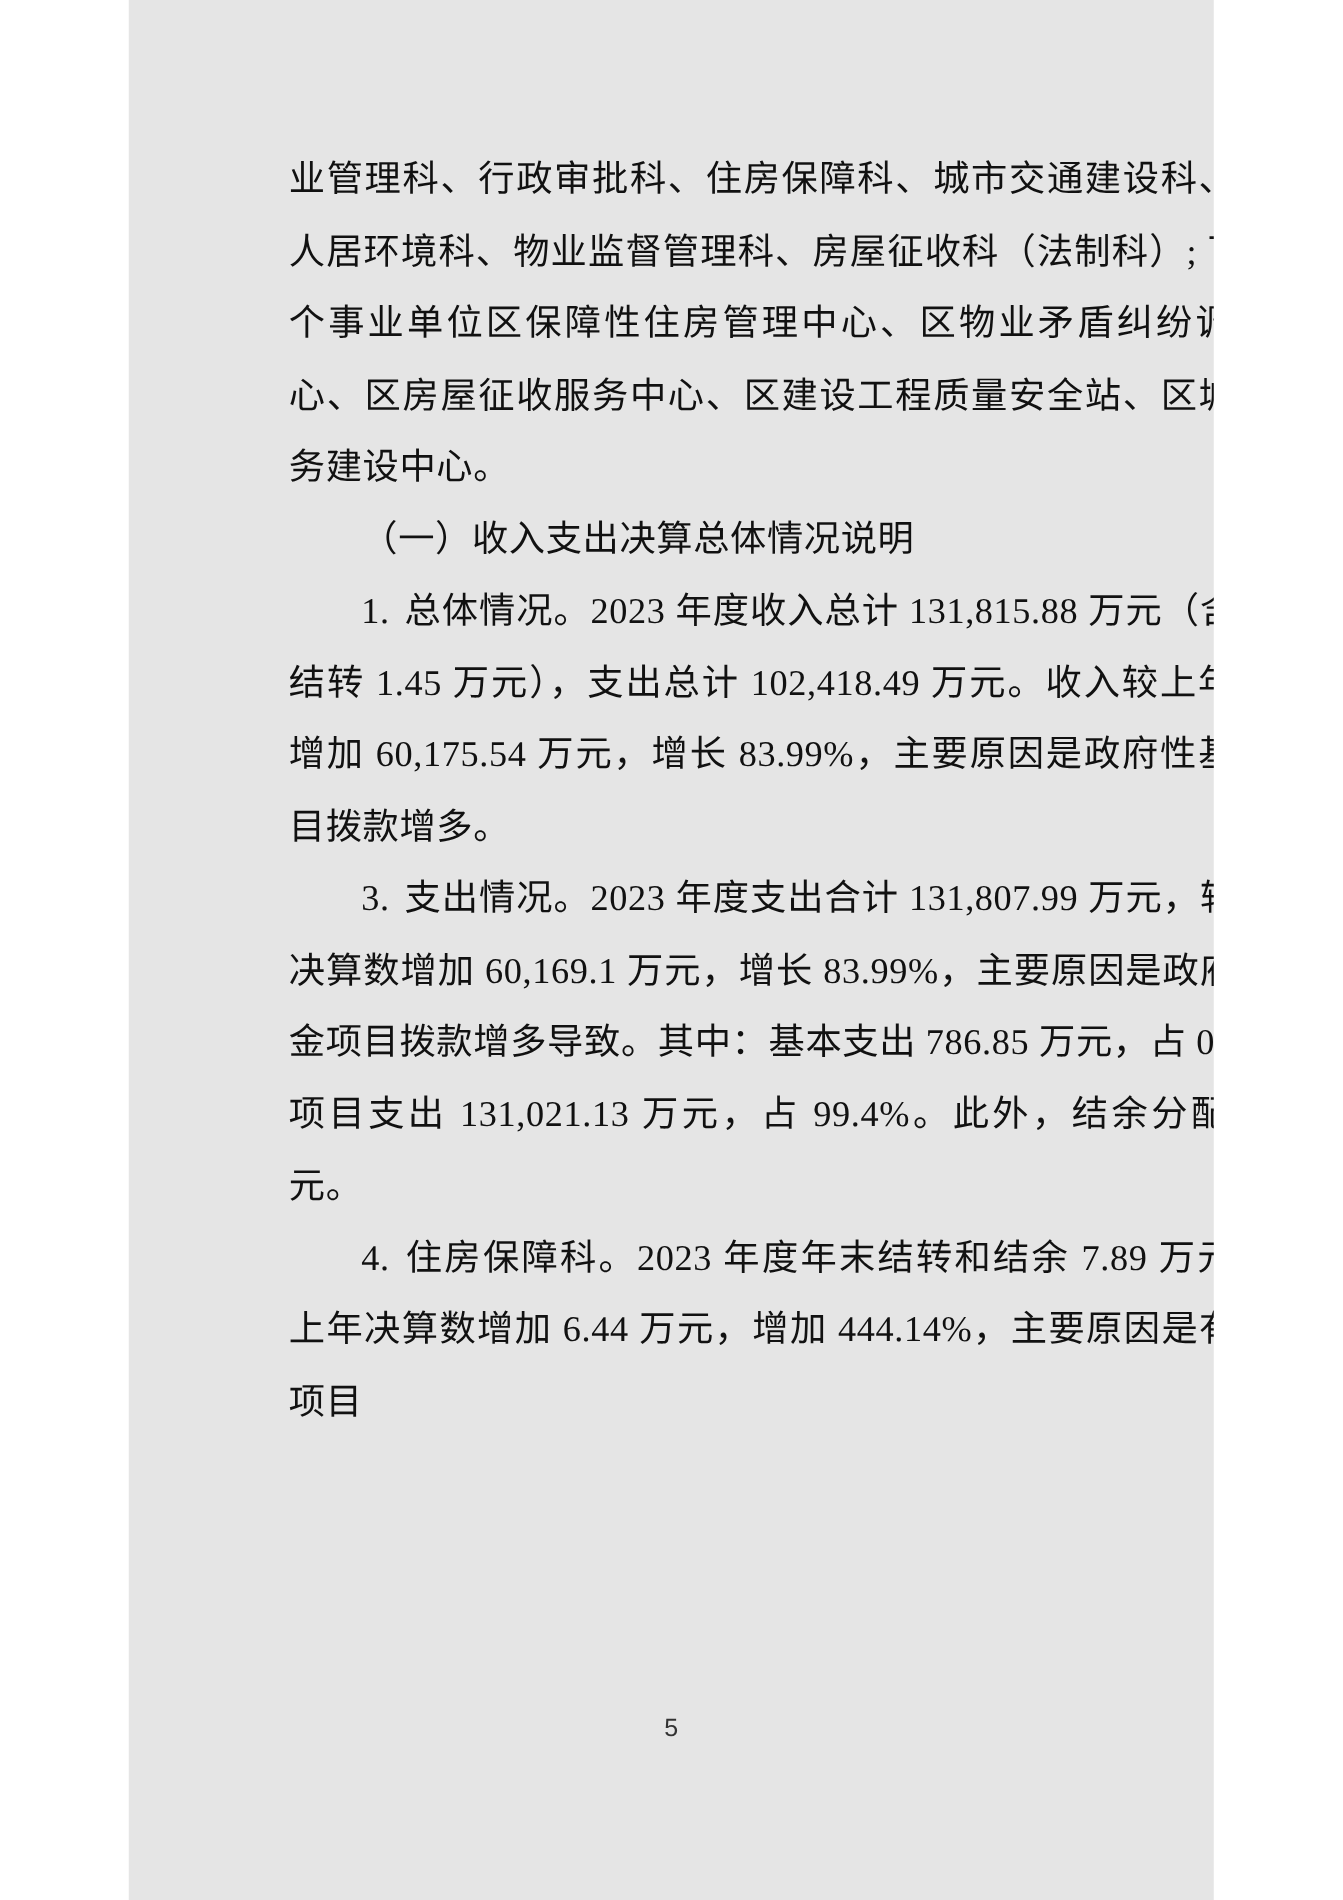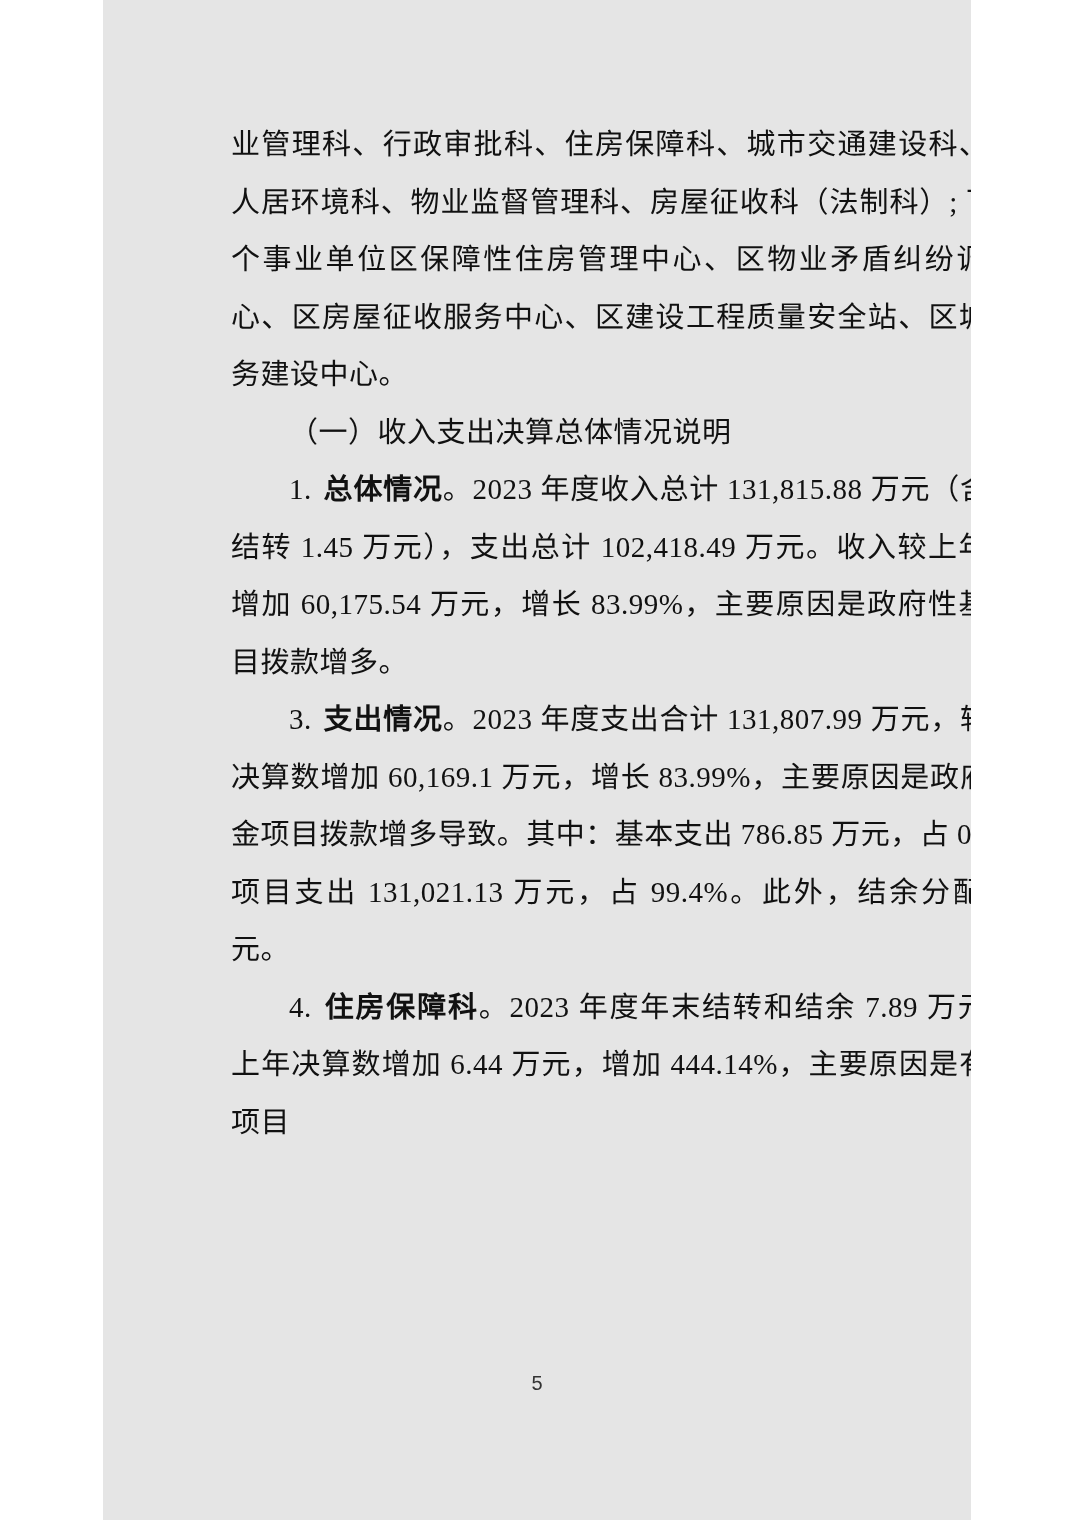--- a/index.html
+++ b/index.html
@@ -44,21 +44,21 @@
     text-align: left;
   }
   .subsection-heading {
     font-weight: 400;
     text-align: left;
   }
   .para-num {
     margin-right: 0.4em;
   }
   .para-label {
-    font-weight: 700;
+    font-weight: 400;
   }
   .page-number {
     position: absolute;
     left: 0;
     top: 1372px;
     width: 100%;
     text-align: center;
     font-family: "Liberation Sans", "DejaVu Sans", sans-serif;
     font-size: 20px;
     color: #333333;

